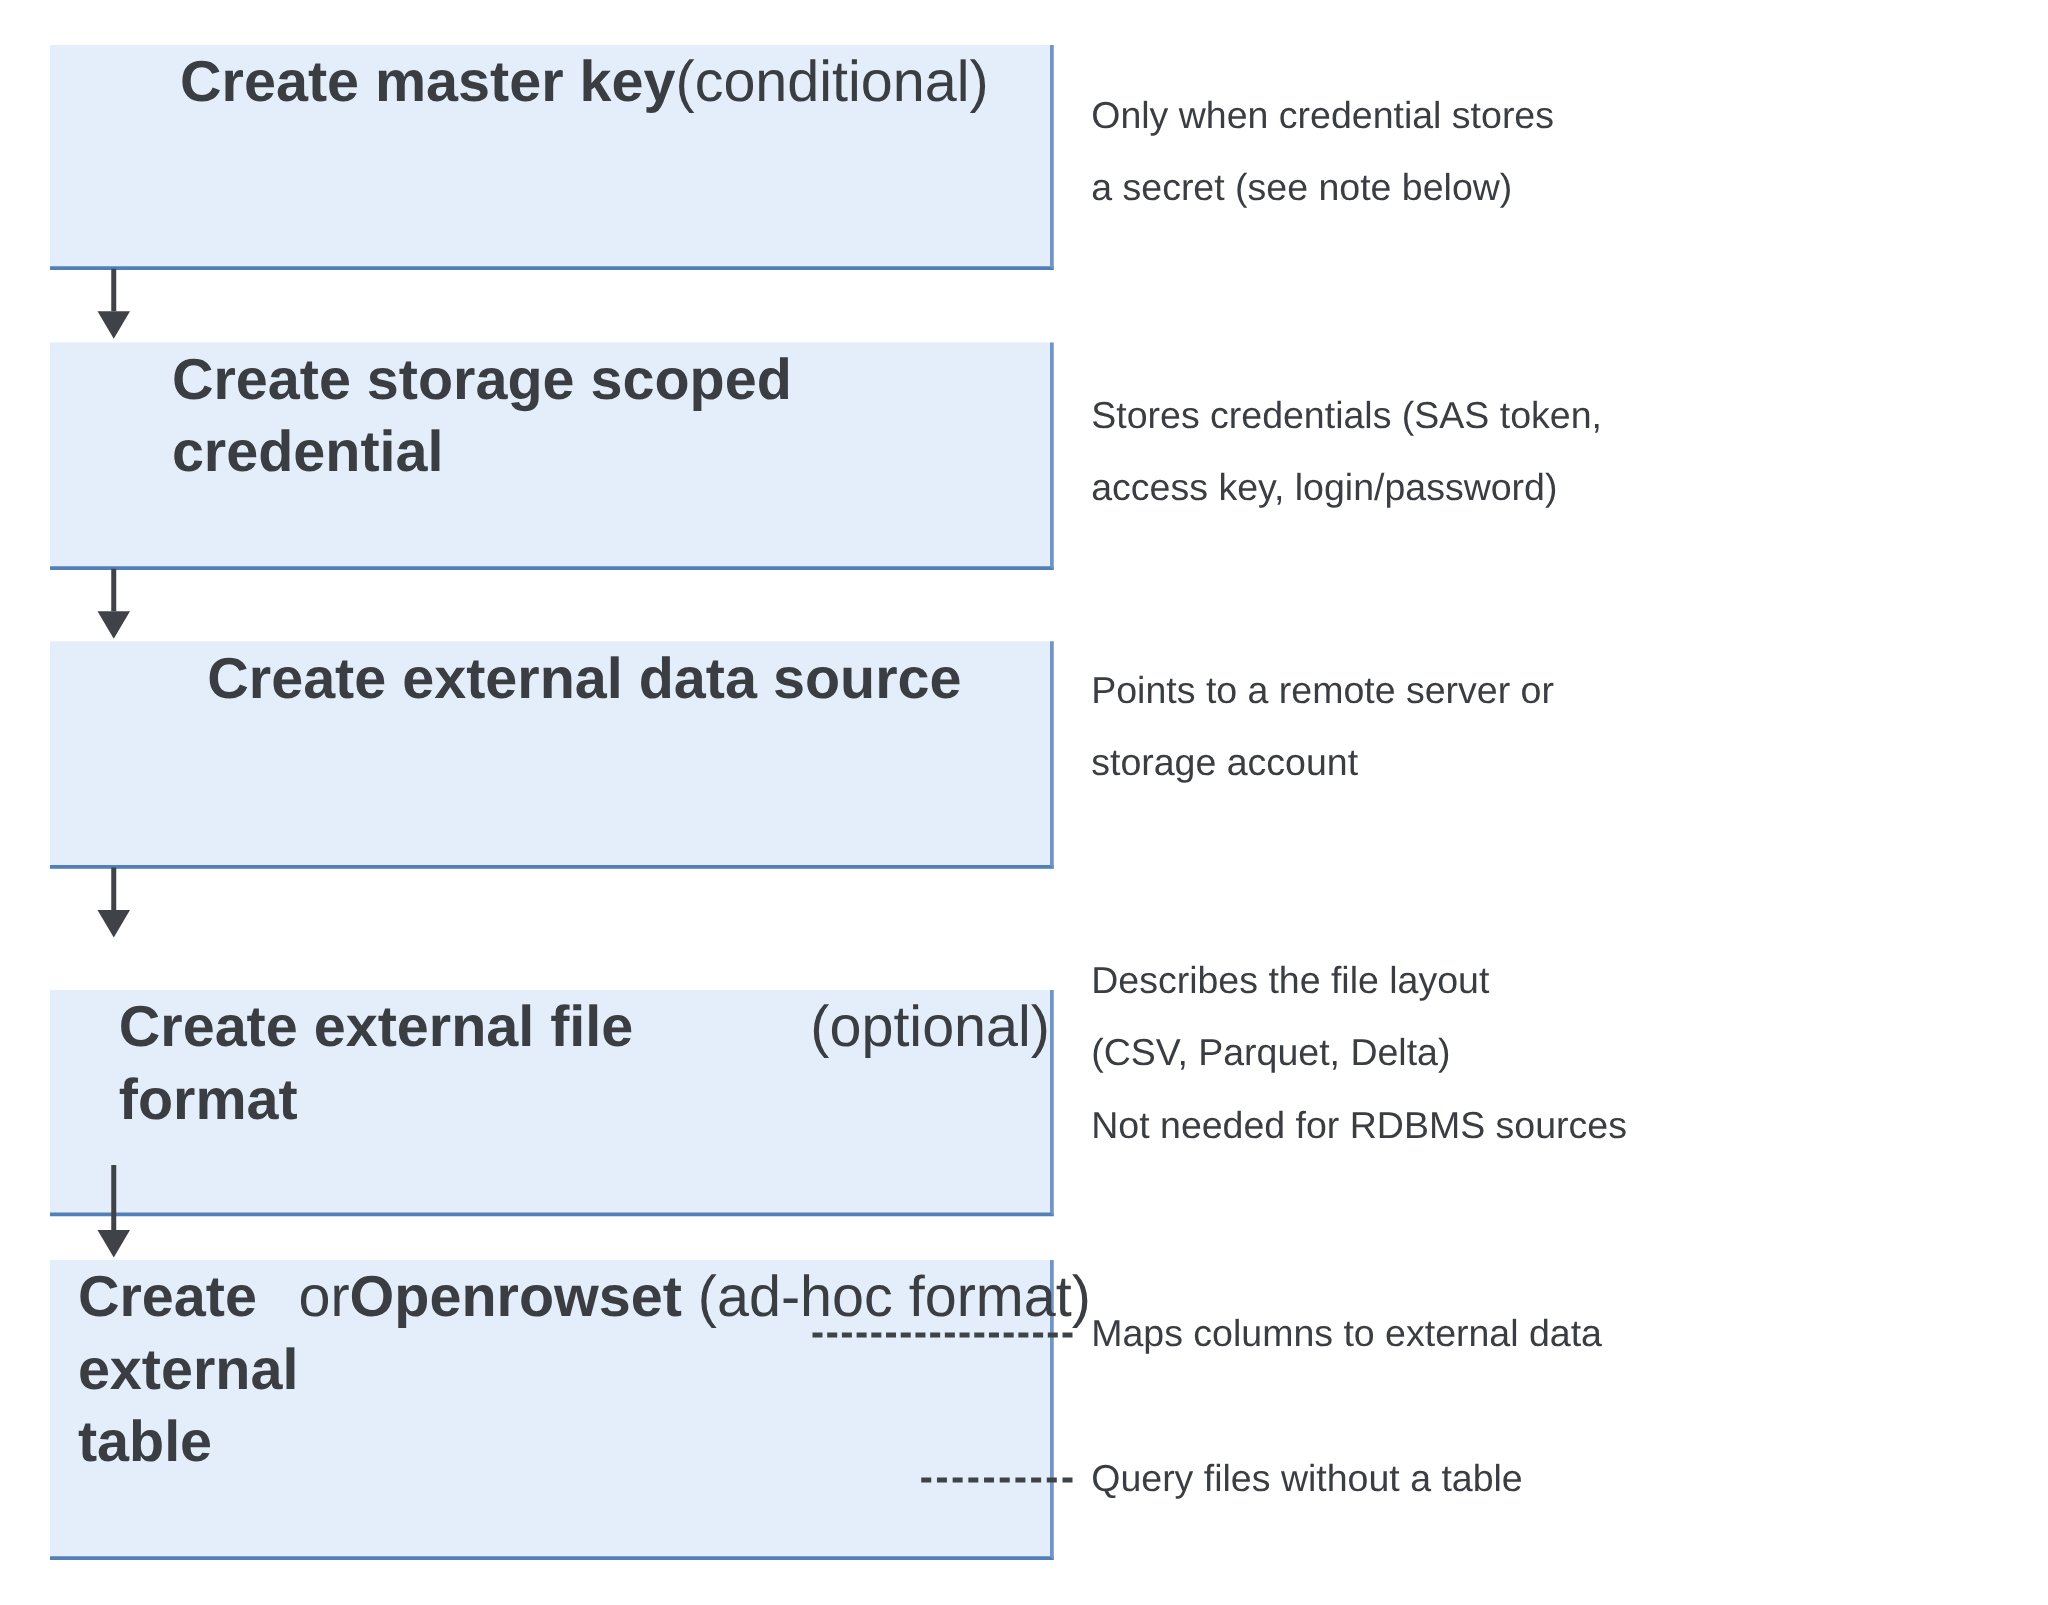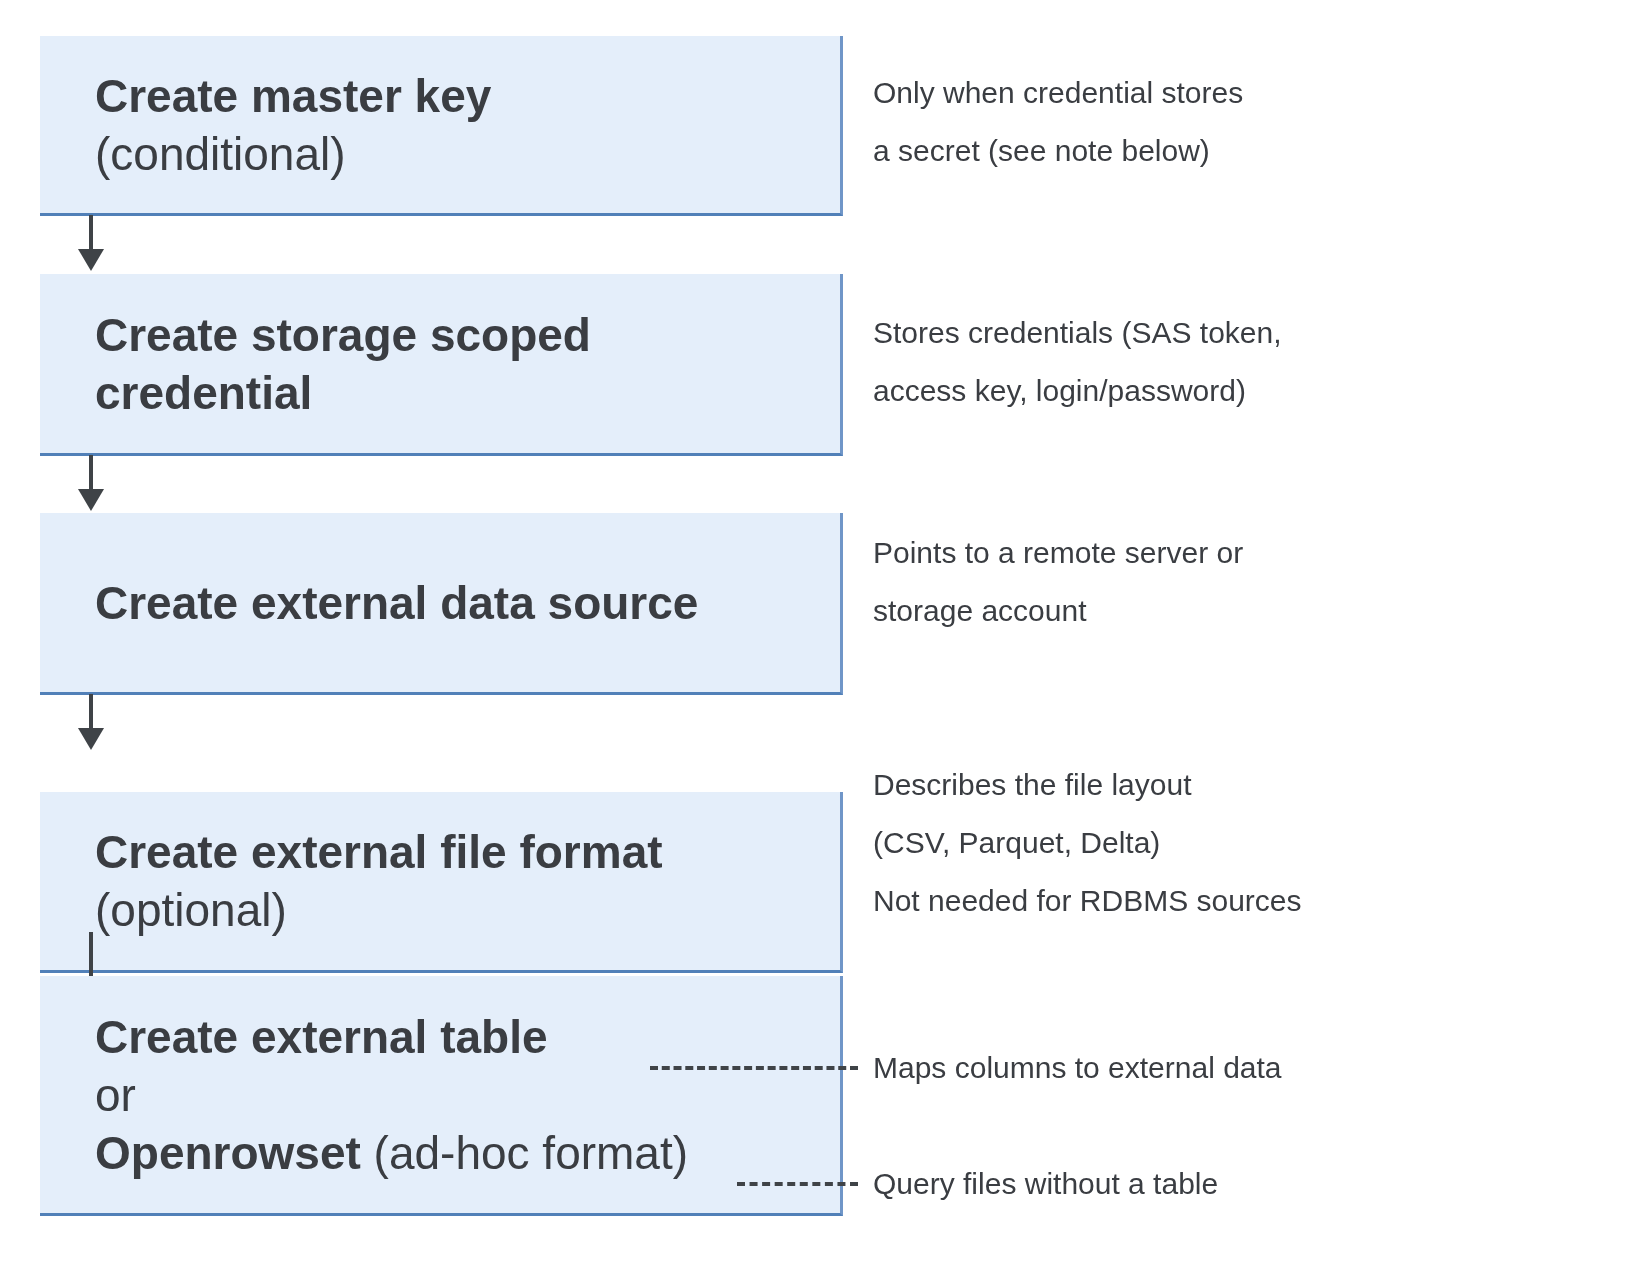--- a/index.html
+++ b/index.html
@@ -19,21 +19,21 @@
     color:var(--text);
     overflow:hidden;
   }
   .box{
     position:absolute;
     left:40px;width:745px;            
     background:var(--box-fill);
     border-right:3px solid var(--box-border-right);
     border-bottom:3px solid var(--box-border-bottom);
     padding-left:55px;
-    display:flex;flex-direction:column;justify-content:center;
+    display:flex;justify-content:center;
     font-size:46px;line-height:58px;
   }
   .line{white-space:nowrap;}
   .title{font-weight:bold;max-width:660px;white-space:normal;}
   .b{font-weight:bold;}
   .arrow{
     position:absolute;left:78px;width:26px;
     display:flex;flex-direction:column;align-items:center;
   }
   .arrow .shaft{width:4px;flex:1 1 auto;background:var(--arrow);}
@@ -101,21 +101,21 @@
   <div class="ann" style="top:756px">
     <div class="line">Describes the file layout</div>
     <div class="line">(CSV, Parquet, Delta)</div>
     <div class="line">Not needed for RDBMS sources</div>
   </div>
   <div class="arrow" style="top:932px;height:74px">
     <div class="shaft"></div>
     <div class="head"></div>
   </div>
 
-  <div class="box" style="top:976px;height:237px">
+  <div class="box" style="top:1008px;height:237px">
     <div class="line title" style="max-width:none">Create external table</div>
     <div class="line">or</div>
     <div class="line"><span class="b">Openrowset</span><span> (ad-hoc format)</span></div>
   </div>
 
   <div class="dash" style="top:1066px;left:650px;width:208px"></div>
   <div class="dash" style="top:1182px;left:737px;width:121px"></div>
 
   <div class="ann" style="top:1155px">
     <div class="line">Query files without a table</div>

